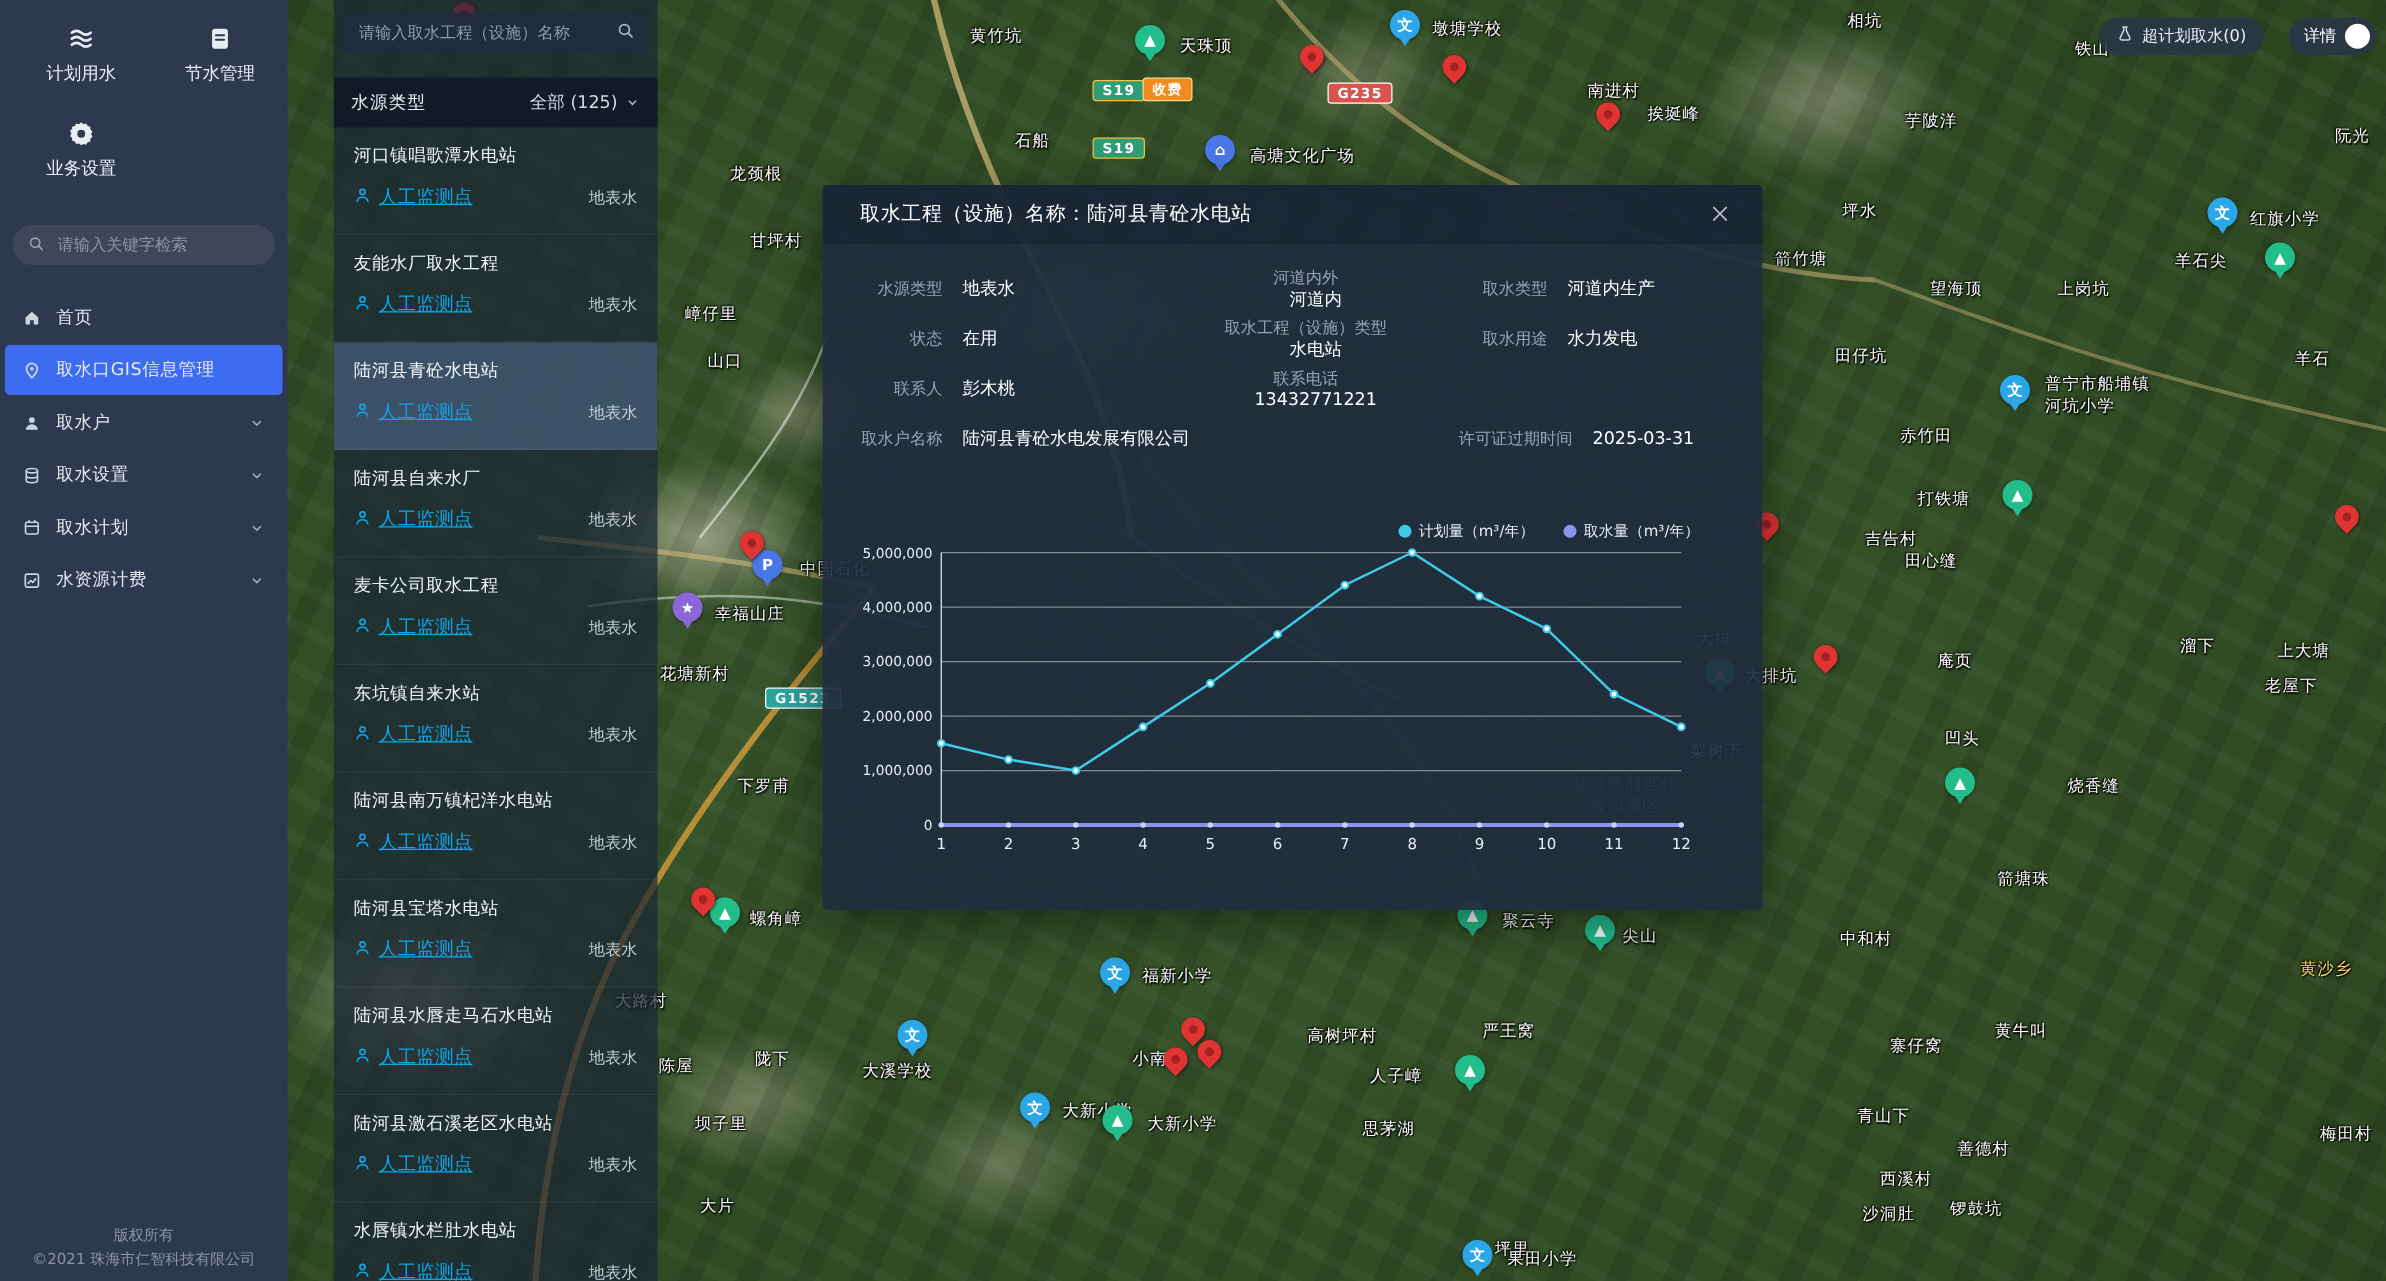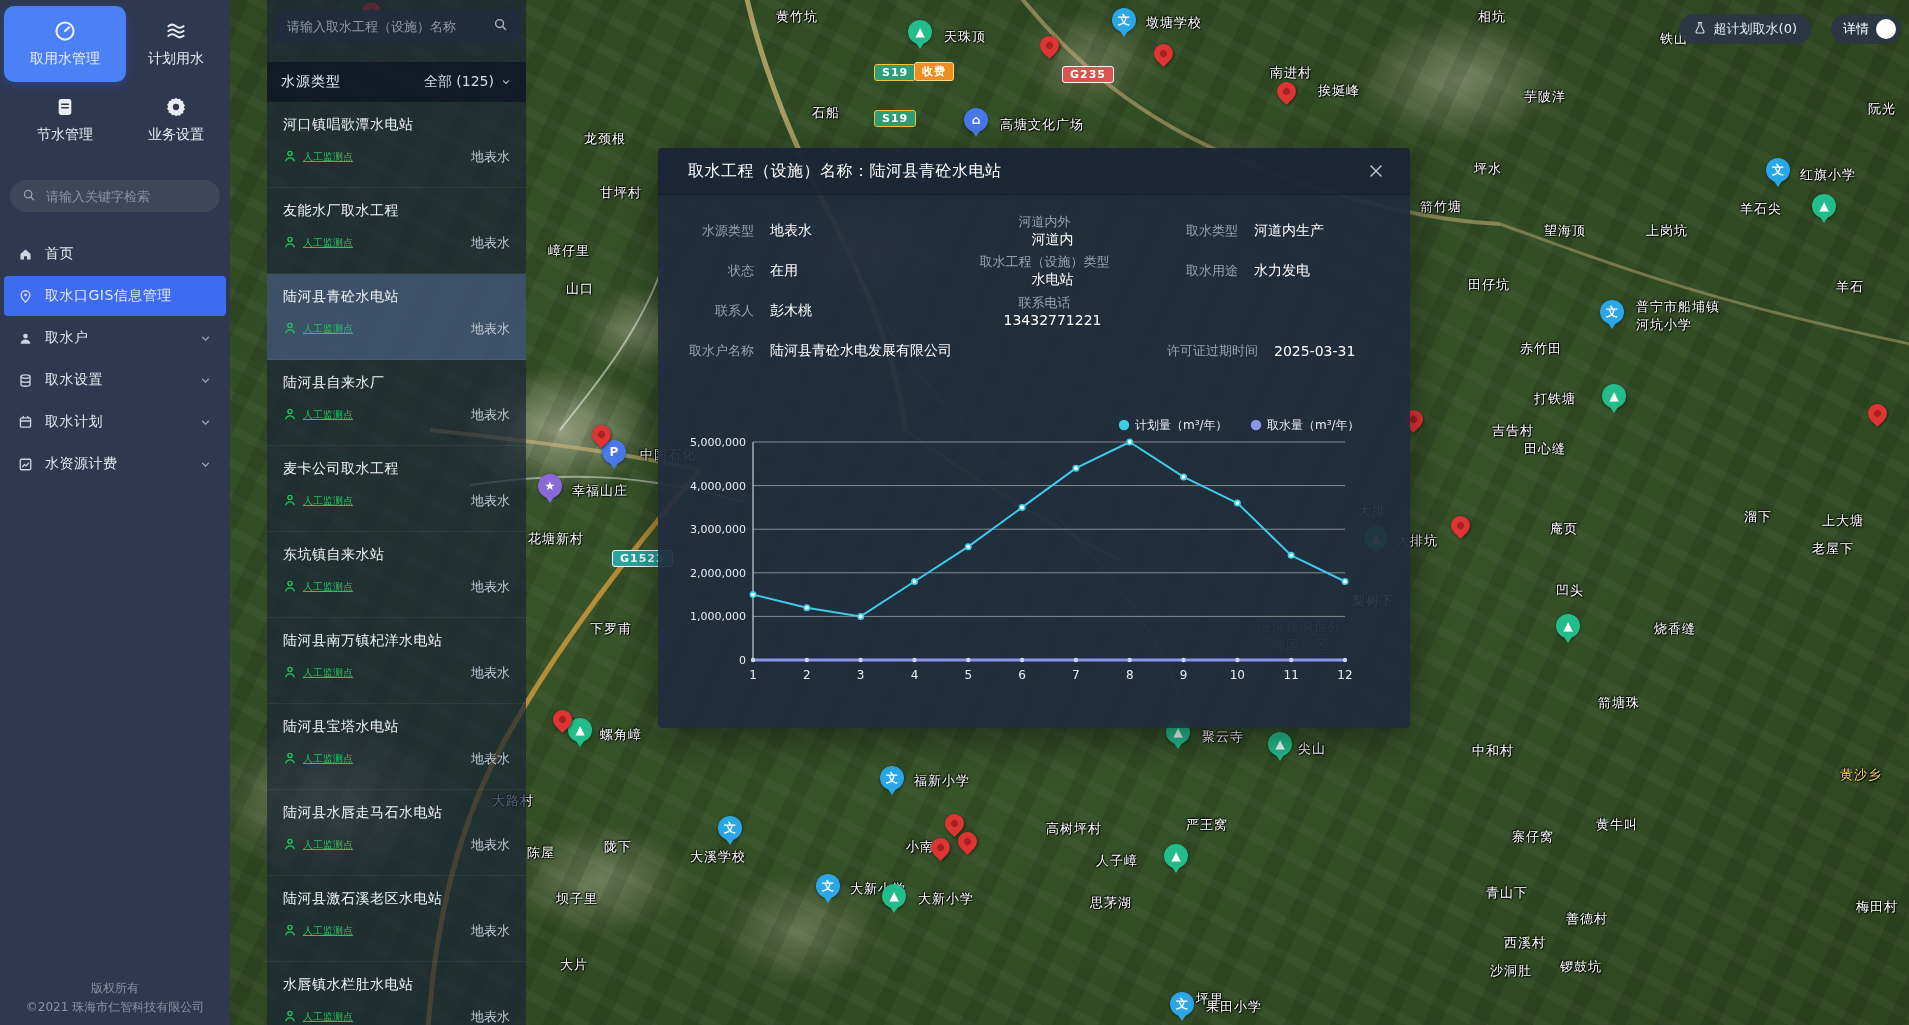--- a/index.html
+++ b/index.html
@@ -81,21 +81,21 @@
     display:flex;align-items:center;padding:0 14px;box-sizing:border-box;}
   .filter-bar .fl{color:#e9eef5;font-size:14px;flex:1;letter-spacing:1px;}
   .filter-bar .fv{color:#d3dae4;font-size:14px;margin-right:6px;cursor:pointer;}
   .filter-bar .chev{width:12px;height:12px;color:#aeb8c8;cursor:pointer;}
   .filter-bar .chev svg{width:12px;height:12px;display:block;}
   .list-items{position:absolute;left:0;right:0;top:102px;bottom:0;overflow:hidden;}
   .list-item{height:86px;box-sizing:border-box;padding:14px 16px 0 16px;border-bottom:1px solid rgba(255,255,255,.06);cursor:pointer;}
   .list-item.selected{background:rgba(84,110,150,.55);}
   .list-item .t{color:#f2f5f8;font-size:14px;letter-spacing:.5px;white-space:nowrap;overflow:hidden;}
   .list-item .r{display:flex;align-items:center;margin-top:14px;}
-  .list-item .mon{display:flex;align-items:center;color:#22c55e;font-size:10px;text-decoration:underline;flex:1;}
+  .list-item .mon{display:flex;align-items:center;color:#0ea5e9;font-size:15px;text-decoration:underline;flex:1;}
   .list-item .mon svg{width:14px;height:14px;margin-right:6px;}
   .list-item .wt{color:#c3cbd7;font-size:13px;}
   
   .top-right{position:absolute;right:8px;top:14px;z-index:25;display:flex;align-items:center;gap:20px;}
   .pill{height:30px;border-radius:15px;background:rgba(42,54,72,.88);display:flex;align-items:center;
     color:#e8edf4;font-size:13px;padding:0 14px;cursor:pointer;}
   .pill svg{width:14px;height:14px;margin-right:7px;color:#cfd7e4;}
   .toggle-pill{height:30px;border-radius:15px;background:rgba(42,54,72,.88);display:flex;align-items:center;
     color:#fff;font-size:13px;padding:0 5px 0 12px;cursor:pointer;}
   .toggle-pill .knob{width:20px;height:20px;border-radius:50%;background:#fff;margin-left:7px;}
@@ -133,21 +133,21 @@
       <path d="M1015,-10 C1070,60 1140,120 1240,160 C1330,196 1420,220 1500,224" stroke="#cdb27a" stroke-width="4" opacity="0.55" fill="none"></path>
       <path d="M1500,224 C1600,260 1700,300 1915,345" stroke="#cdb27a" stroke-width="3" opacity="0.45" fill="none"></path>
       <path d="M700,470 C640,540 560,640 505,740 C460,820 435,920 428,1030" stroke="#e0a23c" stroke-width="5" opacity="0.75" fill="none"></path>
       <path d="M430,430 C520,440 610,450 700,470" stroke="#d8bd7a" stroke-width="4" opacity="0.55" fill="none"></path>
       <path d="M905,430 C960,470 1040,520 1120,560" stroke="#cdb27a" stroke-width="3" opacity="0.45" fill="none"></path>
       <path d="M560,430 C600,380 640,330 662,268" stroke="#ffffff" stroke-width="2" opacity="0.5" fill="none"></path>
       <path d="M470,485 C560,472 640,472 742,502" stroke="#ffffff" stroke-width="2" opacity="0.45" fill="none"></path>
       <path d="M836,230 C870,300 900,360 960,420 C1060,520 1150,600 1180,700" stroke="#ffffff" stroke-width="1.5" opacity="0.3" fill="none"></path>
     </svg>
     <div id="map-labels">
-        <div class="map-label" style="left: 776px; top: 8px;">黄竹坑</div>
+        <div class="map-label" style="left: 776px; top: 20px;">黄竹坑</div>
         <div class="map-label" style="left: 1478px; top: 8px;">相坑</div>
         <div class="map-label" style="left: 1270px; top: 64px;">南进村</div>
         <div class="map-label" style="left: 1318px; top: 82px;">挨埏峰</div>
         <div class="map-label" style="left: 1524px; top: 88px;">芋陂洋</div>
         <div class="map-label" style="left: 1868px; top: 100px;">阮光</div>
         <div class="map-label" style="left: 1660px; top: 30px;">铁山</div>
         <div class="map-label" style="left: 812px; top: 104px;">石船</div>
         <div class="map-label" style="left: 1474px; top: 160px;">坪水</div>
         <div class="map-label" style="left: 1420px; top: 198px;">箭竹塘</div>
         <div class="map-label" style="left: 1544px; top: 222px;">望海顶</div>
@@ -533,29 +533,20 @@
         <span>人工监测点</span>
       </span>
       <span class="wt">地表水</span>
     </div>
         </div>
       </div>
   </div>
 
   <div class="sidebar">
     <div class="modules" id="modules">
-        <div class="module active">
-          <span class="mi">
-            <svg viewBox="0 0 16 16">
-              <circle cx="8" cy="8" r="6.2" fill="none" stroke="currentColor" stroke-width="1.6"></circle>
-              <path d="M8 8 L11 5.4" stroke="currentColor" stroke-width="1.6" stroke-linecap="round"></path>
-            </svg>
-          </span>
-    <span class="ml">取用水管理</span>
-        </div>
         <div class="module">
           <span class="mi">
             <svg viewBox="0 0 16 16" fill="none" stroke="currentColor" stroke-width="1.5" stroke-linecap="round">
               <path d="M2.5 4.5q2.75-2.2 5.5 0t5.5 0"></path>
               <path d="M2.5 8q2.75-2.2 5.5 0t5.5 0"></path>
               <path d="M2.5 11.5q2.75-2.2 5.5 0t5.5 0"></path>
             </svg>
           </span>
     <span class="ml">计划用水</span>
         </div>

